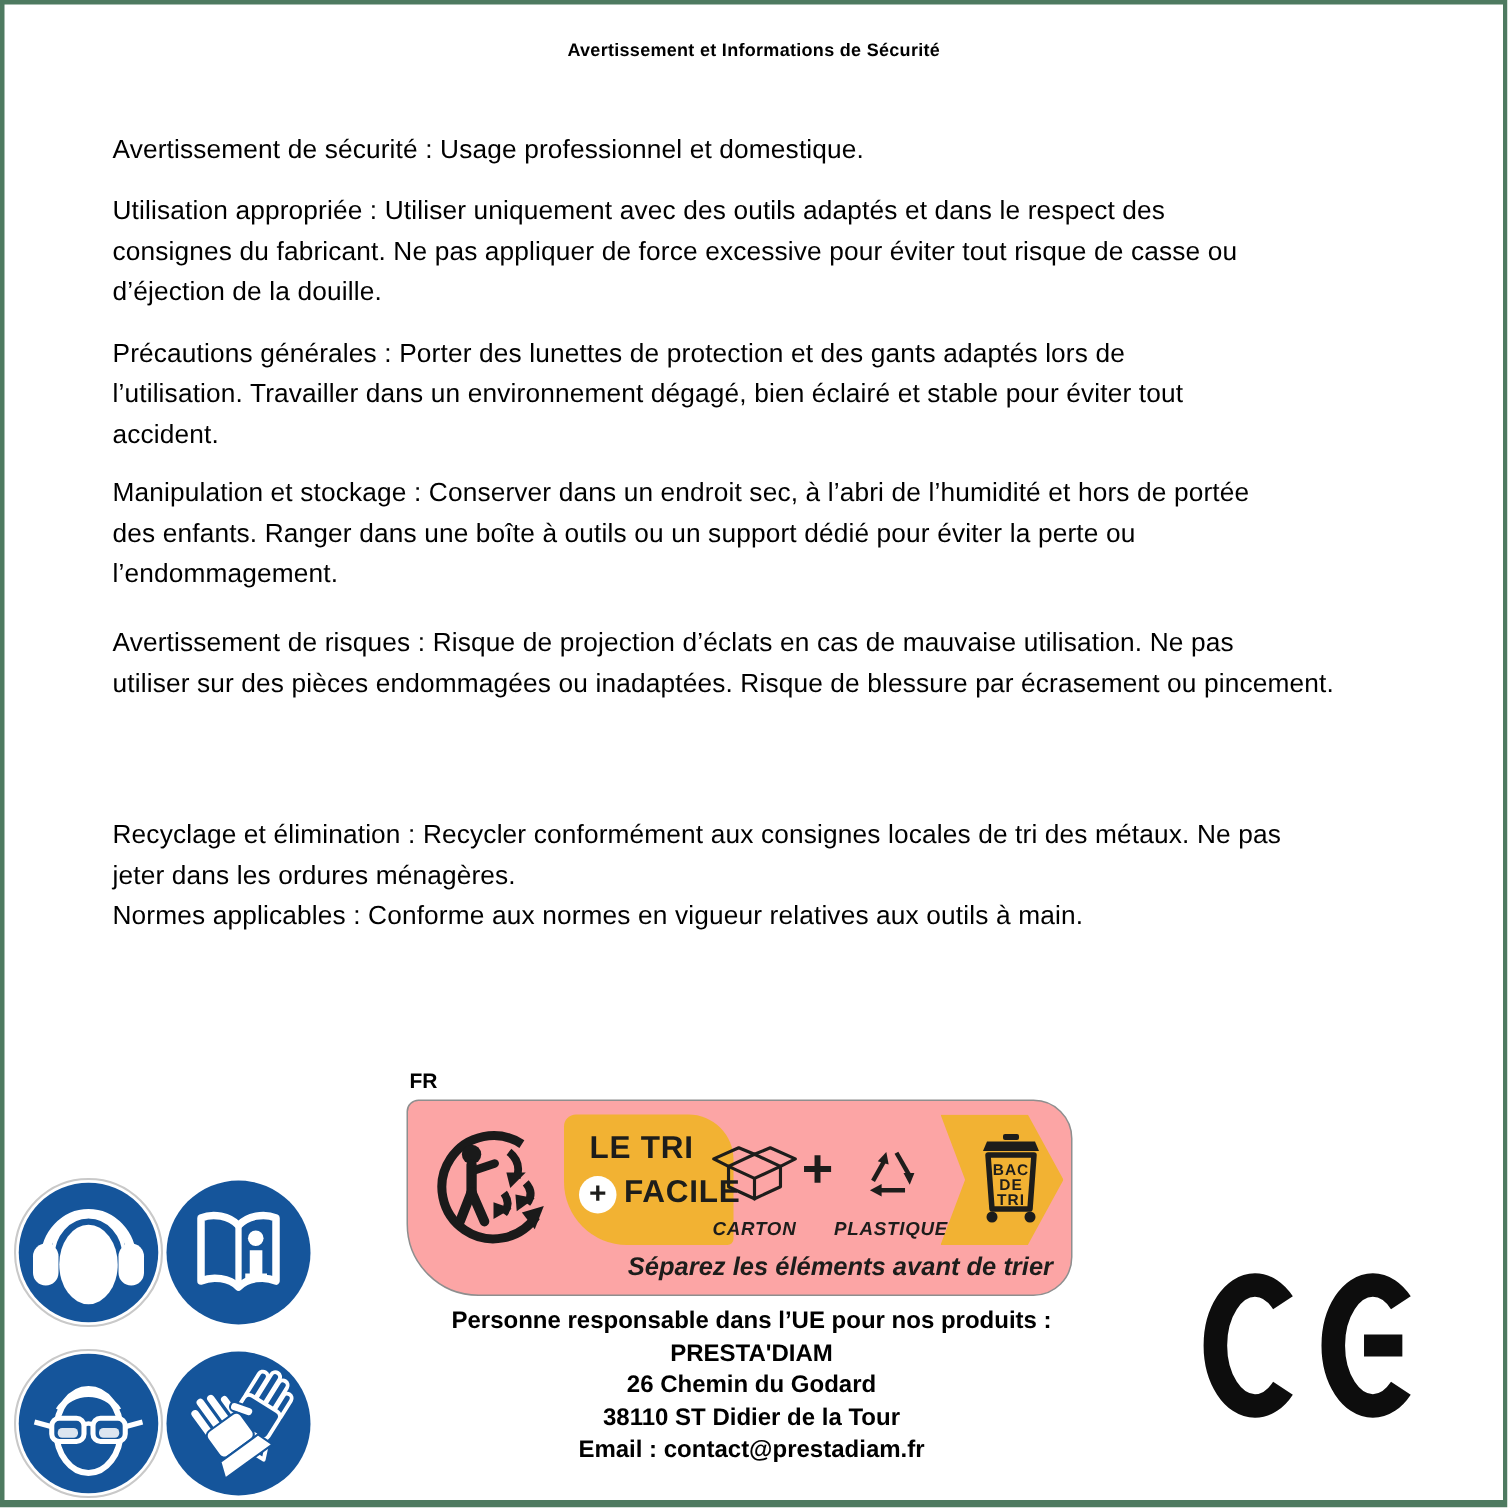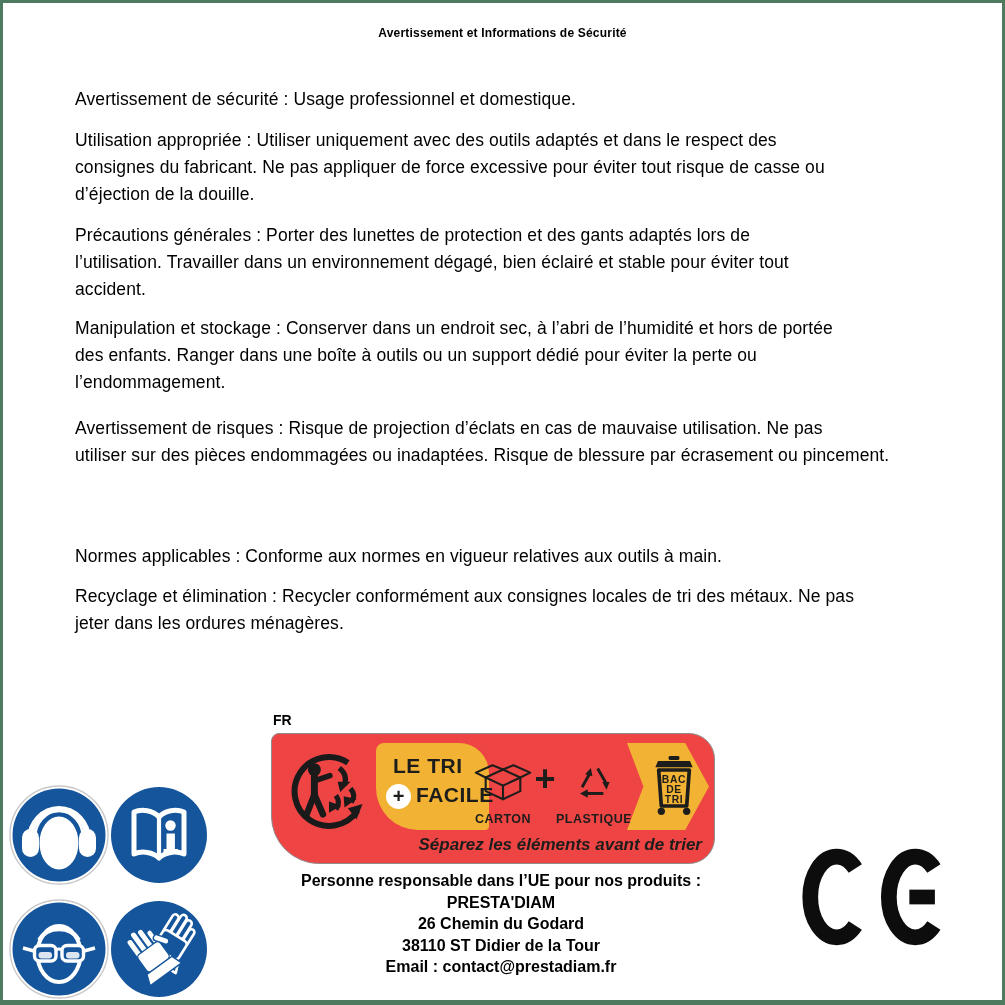--- a/index.html
+++ b/index.html
@@ -13,35 +13,35 @@
     font-size:12px;font-weight:bold;letter-spacing:.2px;}
   .body-text{position:absolute;left:72px;top:83px;width:920px;}
   .para{font-size:17.5px;line-height:27px;white-space:pre-line;letter-spacing:.1px;}
   .mb14{margin-bottom:14px}.mb12{margin-bottom:12px}.mb19{margin-bottom:19px}
   .mb53{margin-bottom:74px}.mb13{margin-bottom:13px}
   
   .picto{position:absolute;width:100px;height:100px;}
   
   .fr-code{position:absolute;left:270px;top:709px;font-size:14px;font-weight:bold;}
   .tri-label{position:absolute;left:268px;top:730px;width:444px;height:131px;
-    background:#ef4444;border:1.6px solid #8e8e8e;box-sizing:border-box;
+    background:#fca5a5;border:1.6px solid #8e8e8e;box-sizing:border-box;
     border-radius:8px 26px 26px 48px;}
   .triman{position:absolute;left:14px;top:12px;width:86px;height:92px;}
   .tri-pill{position:absolute;left:104px;top:9px;width:113px;height:87px;
     background:#F2B233;border-radius:8px 30px 4px 42px;color:#1d1d1b;}
   .tri-pill .l1{position:absolute;left:17px;top:11px;font-size:21px;font-weight:800;letter-spacing:.5px;}
   .plus-circle{position:absolute;left:10px;top:41px;width:25px;height:25px;border-radius:50%;
     background:#fff;text-align:center;line-height:25px;font-size:20px;font-weight:800;}
   .tri-pill .l2{position:absolute;left:40px;top:40px;font-size:21px;font-weight:800;letter-spacing:.5px;}
   .mat{position:absolute;top:9px;height:87px;text-align:center;}
   .mat-carton{left:195px;width:72px;}
   .mat-plastique{left:284px;width:76px;}
   .mat svg{position:absolute;left:50%;transform:translateX(-50%);}
   .mat .mat-label{position:absolute;left:0;right:0;top:69px;font-size:12.5px;font-weight:700;
-    letter-spacing:.5px;color:#1d1d1b;}
+    letter-spacing:.5px;color:#1d1d1b;font-style:italic;}
   .mat-plus{position:absolute;left:258px;top:24px;width:30px;text-align:center;
     font-size:36px;font-weight:700;color:#1d1d1b;}
   .bin-piece{position:absolute;left:355px;top:9px;width:82px;height:87px;background:#F2B233;
     clip-path:polygon(0 0,71% 0,100% 50%,71% 100%,0 100%,20% 50%);}
   .bin-piece svg{position:absolute;left:23px;top:6px;}
   .tri-instruction{position:absolute;right:12px;top:101px;font-size:17px;font-weight:bold;
     font-style:italic;color:#1d1d1b;margin-left:16px;}
   
   .resp{position:absolute;left:253px;top:867px;width:490px;text-align:center;
     font-size:16px;font-weight:bold;line-height:21.5px;}
@@ -61,23 +61,23 @@
 consignes du fabricant. Ne pas appliquer de force excessive pour éviter tout risque de casse ou
 d’éjection de la douille.</div>
     <div class="para mb12">Précautions générales : Porter des lunettes de protection et des gants adaptés lors de
 l’utilisation. Travailler dans un environnement dégagé, bien éclairé et stable pour éviter tout
 accident.</div>
     <div class="para mb19">Manipulation et stockage : Conserver dans un endroit sec, à l’abri de l’humidité et hors de portée
 des enfants. Ranger dans une boîte à outils ou un support dédié pour éviter la perte ou
 l’endommagement.</div>
     <div class="para mb53">Avertissement de risques : Risque de projection d’éclats en cas de mauvaise utilisation. Ne pas
 utiliser sur des pièces endommagées ou inadaptées. Risque de blessure par écrasement ou pincement.</div>
-    <div class="para mb13">Normes applicables : Conforme aux normes en vigueur relatives aux outils à main.</div>
     <div class="para">Recyclage et élimination : Recycler conformément aux consignes locales de tri des métaux. Ne pas
 jeter dans les ordures ménagères.</div>
+    <div class="para mb13">Normes applicables : Conforme aux normes en vigueur relatives aux outils à main.</div>
   </div>
 
   <div class="picto" style="left:6px;top:782px;">
     <svg viewBox="0 0 100 100" width="100" height="100">
       <circle cx="50" cy="50" r="49" fill="#fff" stroke="#c9c9c9" stroke-width="1.4"></circle>
       <circle cx="50" cy="50" r="46.5" fill="#15559B"></circle>
       <path d="M21,55 A29,31 0 0 1 79,55" stroke="#fff" stroke-width="6" fill="none"></path>
       <path d="M26,53 A24,27 0 0 1 74,53" stroke="#fff" stroke-width="2.6" fill="none"></path>
       <ellipse cx="50" cy="58" rx="19.5" ry="26.5" fill="#fff"></ellipse>
       <rect x="13" y="44" width="17" height="28" rx="8.5" fill="#fff"></rect>

